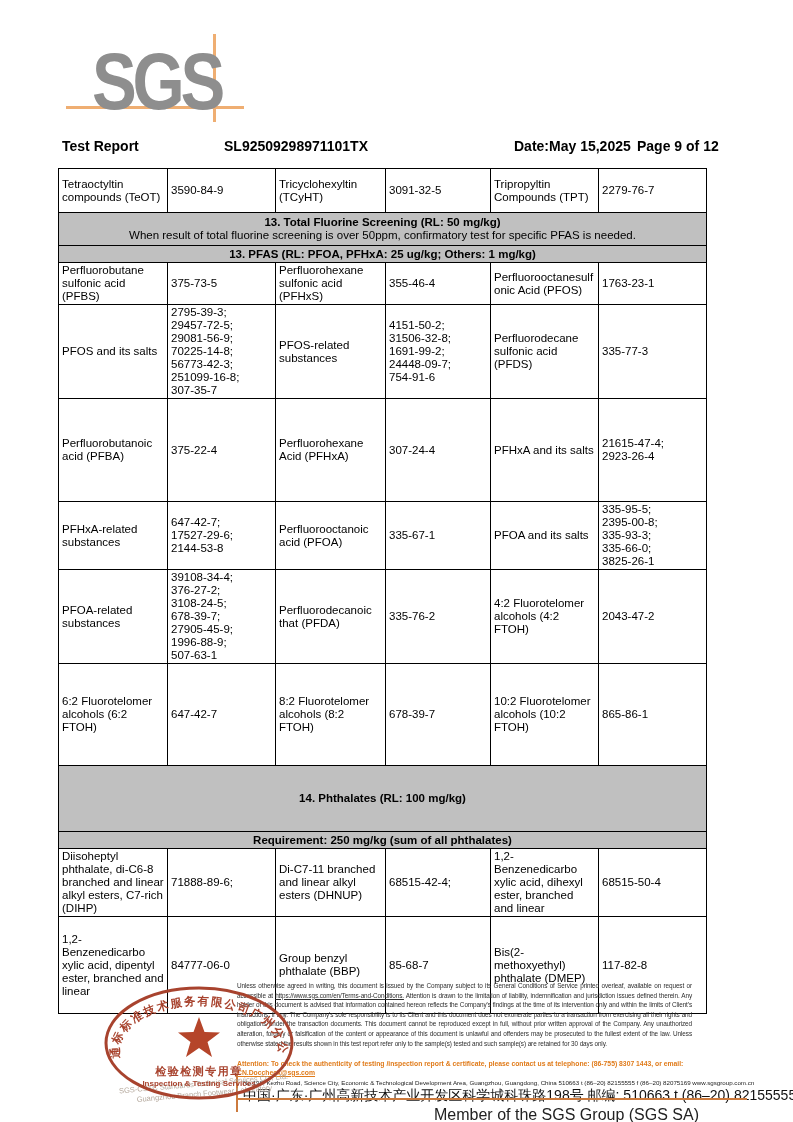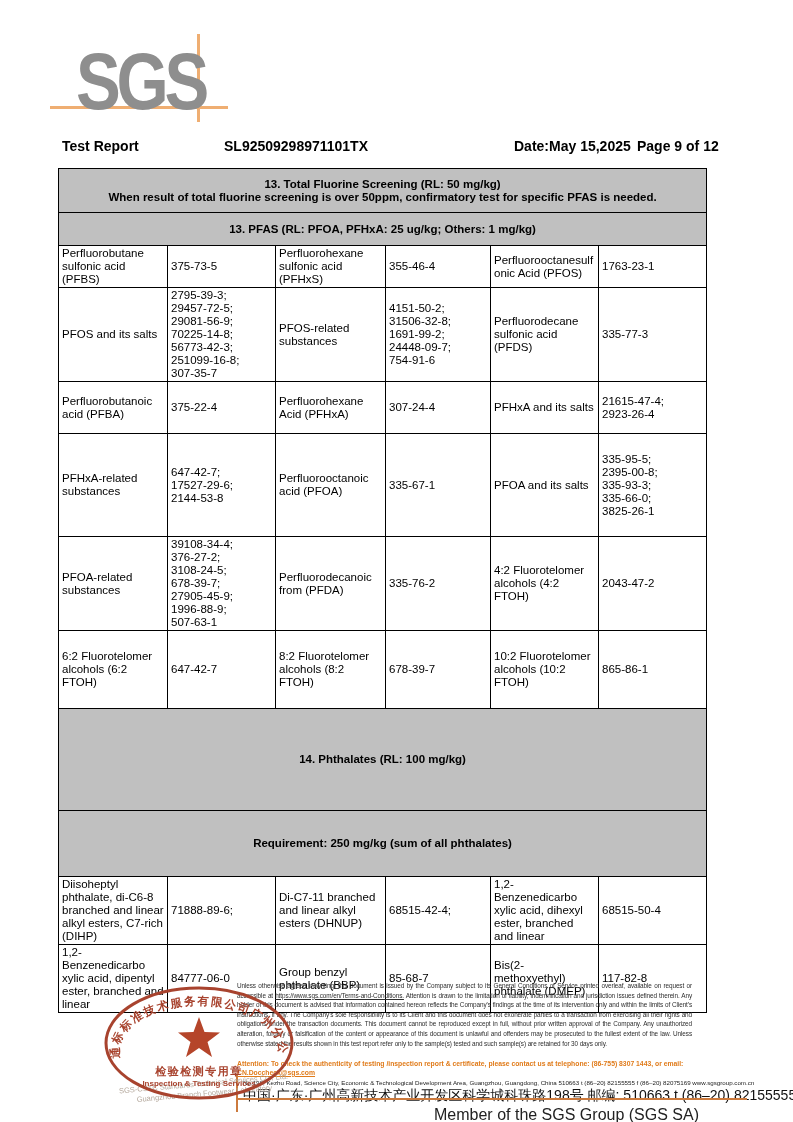--- a/index.html
+++ b/index.html
@@ -2,41 +2,41 @@
 <html><head>
 <meta charset="utf-8">
 <style>
   html,body{margin:0;padding:0;background:#e8e8e8;}
   .page{
     position:relative;width:793px;height:1122px;background:#ffffff;
     font-family:"Liberation Sans","DejaVu Sans",sans-serif;color:#000;overflow:hidden;
     margin:0 auto;
   }
   
-  .logo-wrap{position:absolute;left:46px;top:22px;width:200px;height:100px;}
+  .logo-wrap{position:absolute;left:62px;top:22px;width:200px;height:100px;}
   .logo-text{
     position:absolute;left:30px;top:20px;font-size:79px;font-weight:bold;color:#8e8e8e;
     letter-spacing:-5px;line-height:79px;transform:scaleX(.85);transform-origin:left top;
     font-family:"Liberation Sans",sans-serif;
   }
   .logo-hline{position:absolute;left:4px;top:84px;width:178px;height:3px;background:#efae72;}
   .logo-vline{position:absolute;left:151px;top:12px;width:3px;height:88px;background:#efae72;}
   
   .rpt-header{position:absolute;top:138px;left:0;width:793px;height:18px;font-size:14px;font-weight:bold;}
   .rpt-title{position:absolute;left:62px;}
   .rpt-no{position:absolute;left:224px;}
   .rpt-date{position:absolute;left:514px;}
   .rpt-page{position:absolute;left:637px;}
   
   .tbl-wrap{position:absolute;left:58px;top:168px;width:650px;}
   table.subst{border-collapse:collapse;table-layout:fixed;width:648px;font-size:11.5px;line-height:13px;}
   table.subst td{border:1px solid #000;padding:1px 3px;vertical-align:middle;overflow-wrap:break-word;word-wrap:break-word;}
   table.subst td.section{background:#c0c0c0;text-align:center;padding:1px 2px;}
   .sec-b{font-weight:bold;}
-  .sec-n{font-weight:bold;}
+  .sec-n{font-weight:normal;}
   col.c1{width:109px}col.c2{width:108px}col.c3{width:110px}col.c4{width:105px}col.c5{width:108px}col.c6{width:108px}
   #subst-body tr:nth-child(1){height:44px}
   #subst-body tr:nth-child(2){height:33px}
   #subst-body tr:nth-child(3){height:17px}
   #subst-body tr:nth-child(4){height:32px}
   #subst-body tr:nth-child(5){height:52px}
   #subst-body tr:nth-child(6){height:103px}
   #subst-body tr:nth-child(7){height:33px}
   #subst-body tr:nth-child(8){height:78px}
   #subst-body tr:nth-child(9){height:102px}
@@ -92,20 +92,28 @@
       <colgroup>
         <col class="c1">
           <col class="c2">
           <col class="c3">
           <col class="c4">
           <col class="c5">
           <col class="c6">
       </colgroup>
       <tbody id="subst-body">
           <tr>
+            <td>Tetraoctyltin compounds (TeOT)</td>
+            <td>3590-84-9</td>
+            <td>Tricyclohexyltin (TCyHT)</td>
+            <td>3091-32-5</td>
+            <td>Tripropyltin Compounds (TPT)</td>
+            <td>2279-76-7</td>
+          </tr>
+          <tr>
             <td colspan="6" class="section">
               <div class="sec-b">13. Total Fluorine Screening (RL: 50 mg/kg)</div>
               <div class="sec-n">When result of total fluorine screening is over 50ppm, confirmatory test for specific PFAS is needed.</div>
             </td>
           </tr>
           <tr>
             <td colspan="6" class="section">
               <div class="sec-b">13. PFAS (RL: PFOA, PFHxA: 25 ug/kg; Others: 1 mg/kg)</div>
             </td>
           </tr>
@@ -172,21 +180,21 @@
             <td>PFOA-related substances</td>
             <td>
               <div>39108-34-4;</div>
               <div>376-27-2;</div>
               <div>3108-24-5;</div>
               <div>678-39-7;</div>
               <div>27905-45-9;</div>
               <div>1996-88-9;</div>
               <div>507-63-1</div>
             </td>
-            <td>Perfluorodecanoic from (PFDA)</td>
+            <td>Perfluorodecanoic that (PFDA)</td>
             <td>335-76-2</td>
             <td>4:2 Fluorotelomer alcohols (4:2 FTOH)</td>
             <td>2043-47-2</td>
           </tr>
           <tr>
             <td>6:2 Fluorotelomer alcohols (6:2 FTOH)</td>
             <td>647-42-7</td>
             <td>8:2 Fluorotelomer alcohols (8:2 FTOH)</td>
             <td>678-39-7</td>
             <td>10:2 Fluorotelomer alcohols (10:2 FTOH)</td>

